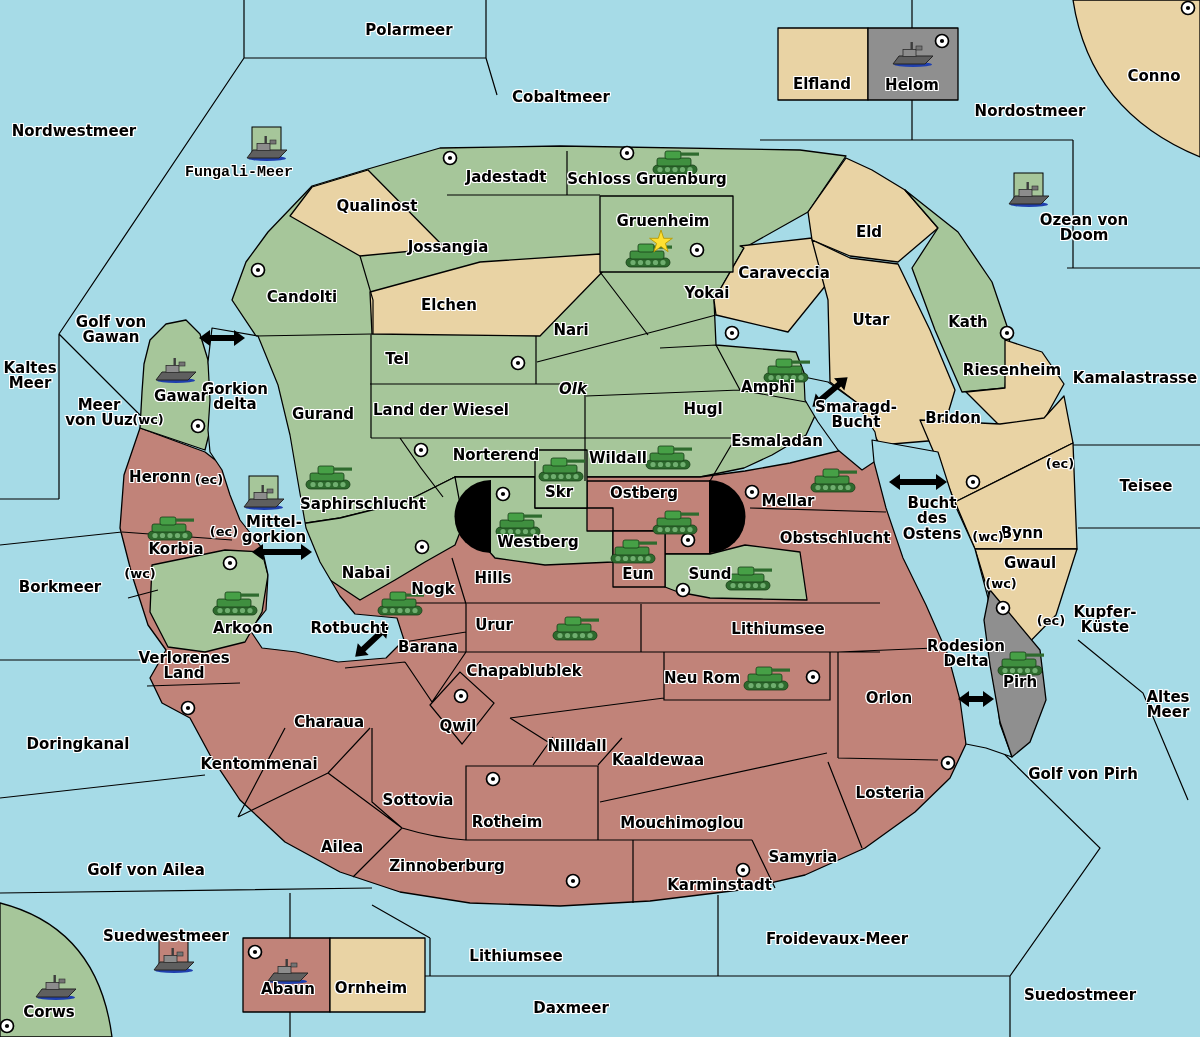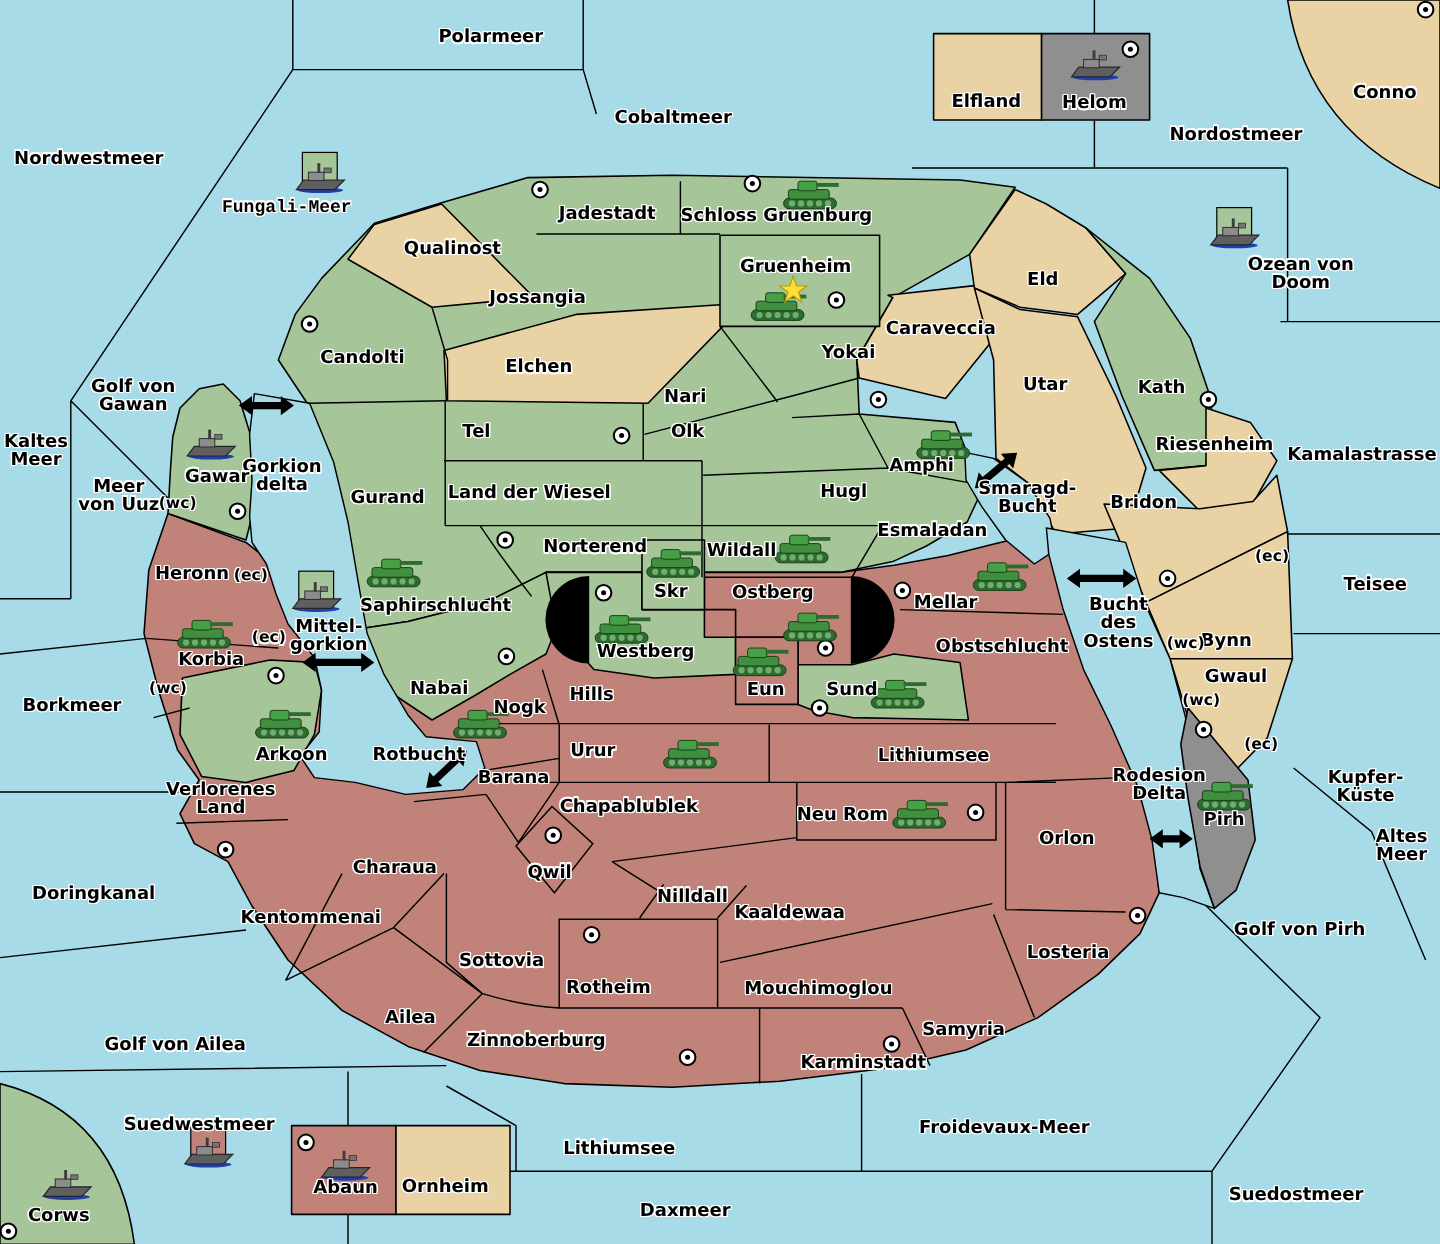--- a/index.html
+++ b/index.html
@@ -263,21 +263,21 @@
 gorkion</div>
       <div class="lbl" style="left: 60px; top: 588px;">Borkmeer</div>
       <div class="lbl" style="left: 78px; top: 745px;">Doringkanal</div>
       <div class="lbl" style="left: 337px; top: 629px; padding-left: 24px;">Rotbucht</div>
       <div class="lbl" style="left: 856px; top: 415px;">Smaragd-
 Bucht</div>
       <div class="lbl" style="left: 932px; top: 519px;">Bucht
 des
 Ostens</div>
       <div class="lbl" style="left: 1146px; top: 487px;">Teisee</div>
-      <div class="lbl" style="left: 1138px; top: 620px; margin-top: 36px;">Kupfer-
+      <div class="lbl" style="left: 1105px; top: 620px;">Kupfer-
 Küste</div>
       <div class="lbl" style="left: 966px; top: 654px;">Rodesion
 Delta</div>
       <div class="lbl" style="left: 1168px; top: 705px;">Altes
 Meer</div>
       <div class="lbl" style="left: 1083px; top: 775px;">Golf von Pirh</div>
       <div class="lbl" style="left: 146px; top: 871px;">Golf von Ailea</div>
       <div class="lbl" style="left: 166px; top: 937px;">Suedwestmeer</div>
       <div class="lbl" style="left: 516px; top: 957px;">Lithiumsee</div>
       <div class="lbl" style="left: 837px; top: 940px;">Froidevaux-Meer</div>
@@ -293,21 +293,21 @@
       <div class="lbl" style="left: 1154px; top: 77px;">Conno</div>
       <div class="lbl" style="left: 869px; top: 233px;">Eld</div>
       <div class="lbl" style="left: 784px; top: 274px;">Caraveccia</div>
       <div class="lbl" style="left: 707px; top: 294px;">Yokai</div>
       <div class="lbl" style="left: 302px; top: 298px;">Candolti</div>
       <div class="lbl" style="left: 449px; top: 306px; text-align: right;">Elchen</div>
       <div class="lbl" style="left: 871px; top: 321px;">Utar</div>
       <div class="lbl" style="left: 968px; top: 323px;">Kath</div>
       <div class="lbl" style="left: 571px; top: 331px;">Nari</div>
       <div class="lbl" style="left: 397px; top: 360px;">Tel</div>
-      <div class="lbl" style="left: 573px; top: 360px;">Olk</div>
+      <div class="lbl" style="left: 573px; top: 390px; font-style: italic;">Olk</div>
       <div class="lbl" style="left: 1012px; top: 371px;">Riesenheim</div>
       <div class="lbl" style="left: 768px; top: 388px;">Amphi</div>
       <div class="lbl" style="left: 181px; top: 397px;">Gawar</div>
       <div class="lbl" style="left: 441px; top: 411px;">Land der Wiesel</div>
       <div class="lbl" style="left: 703px; top: 410px;">Hugl</div>
       <div class="lbl" style="left: 323px; top: 415px;">Gurand</div>
       <div class="lbl" style="left: 953px; top: 419px;">Bridon</div>
       <div class="lbl" style="left: 777px; top: 442px;">Esmaladan</div>
       <div class="lbl" style="left: 496px; top: 456px;">Norterend</div>
       <div class="lbl" style="left: 618px; top: 459px;">Wildall</div>

